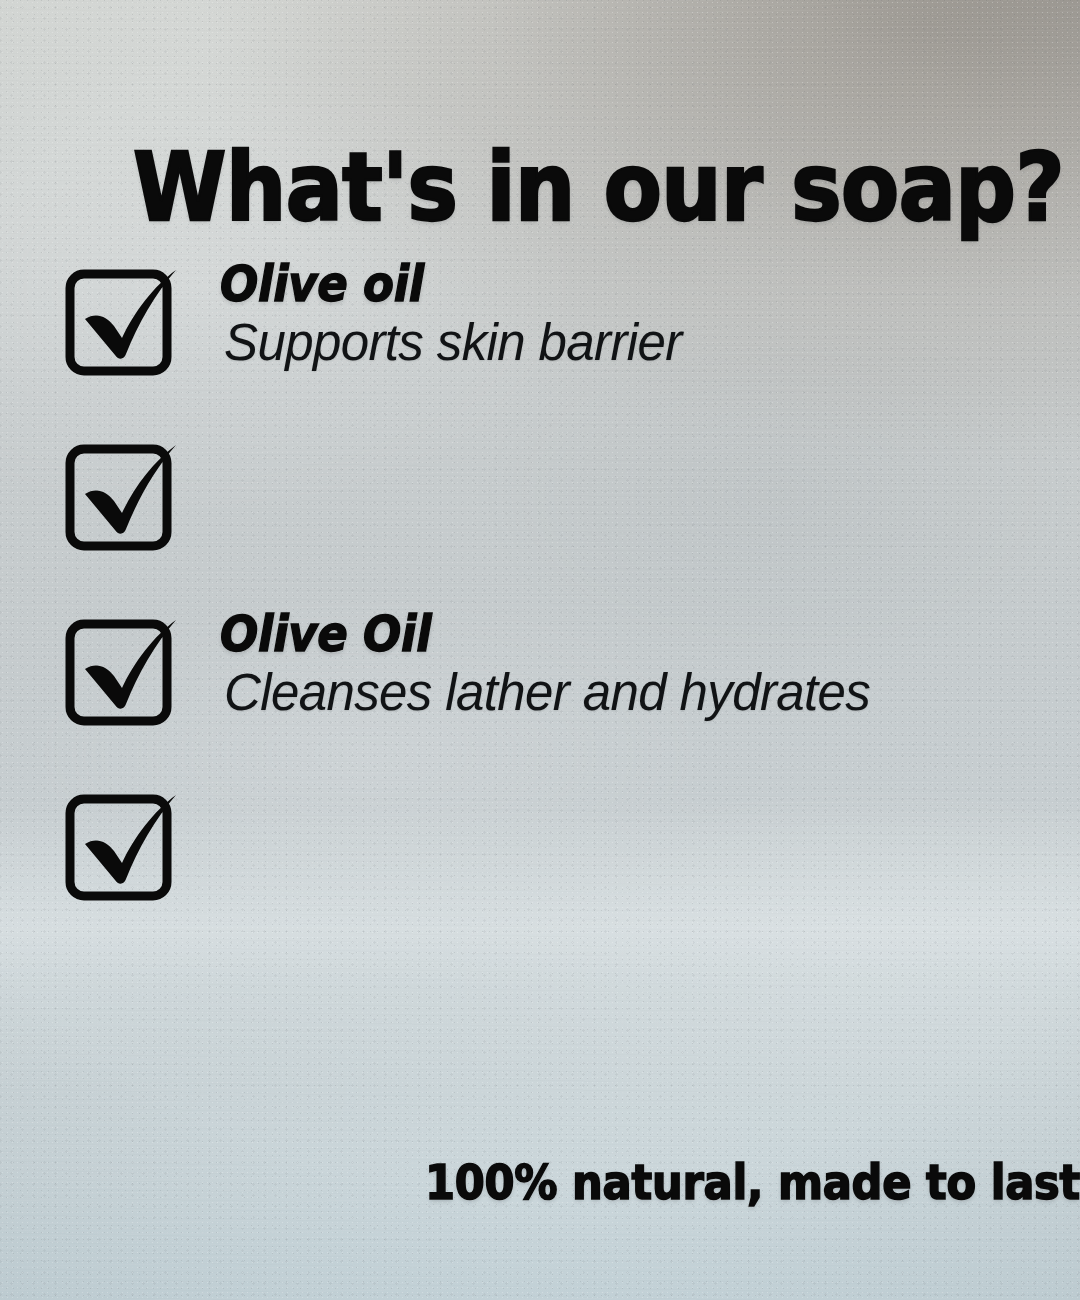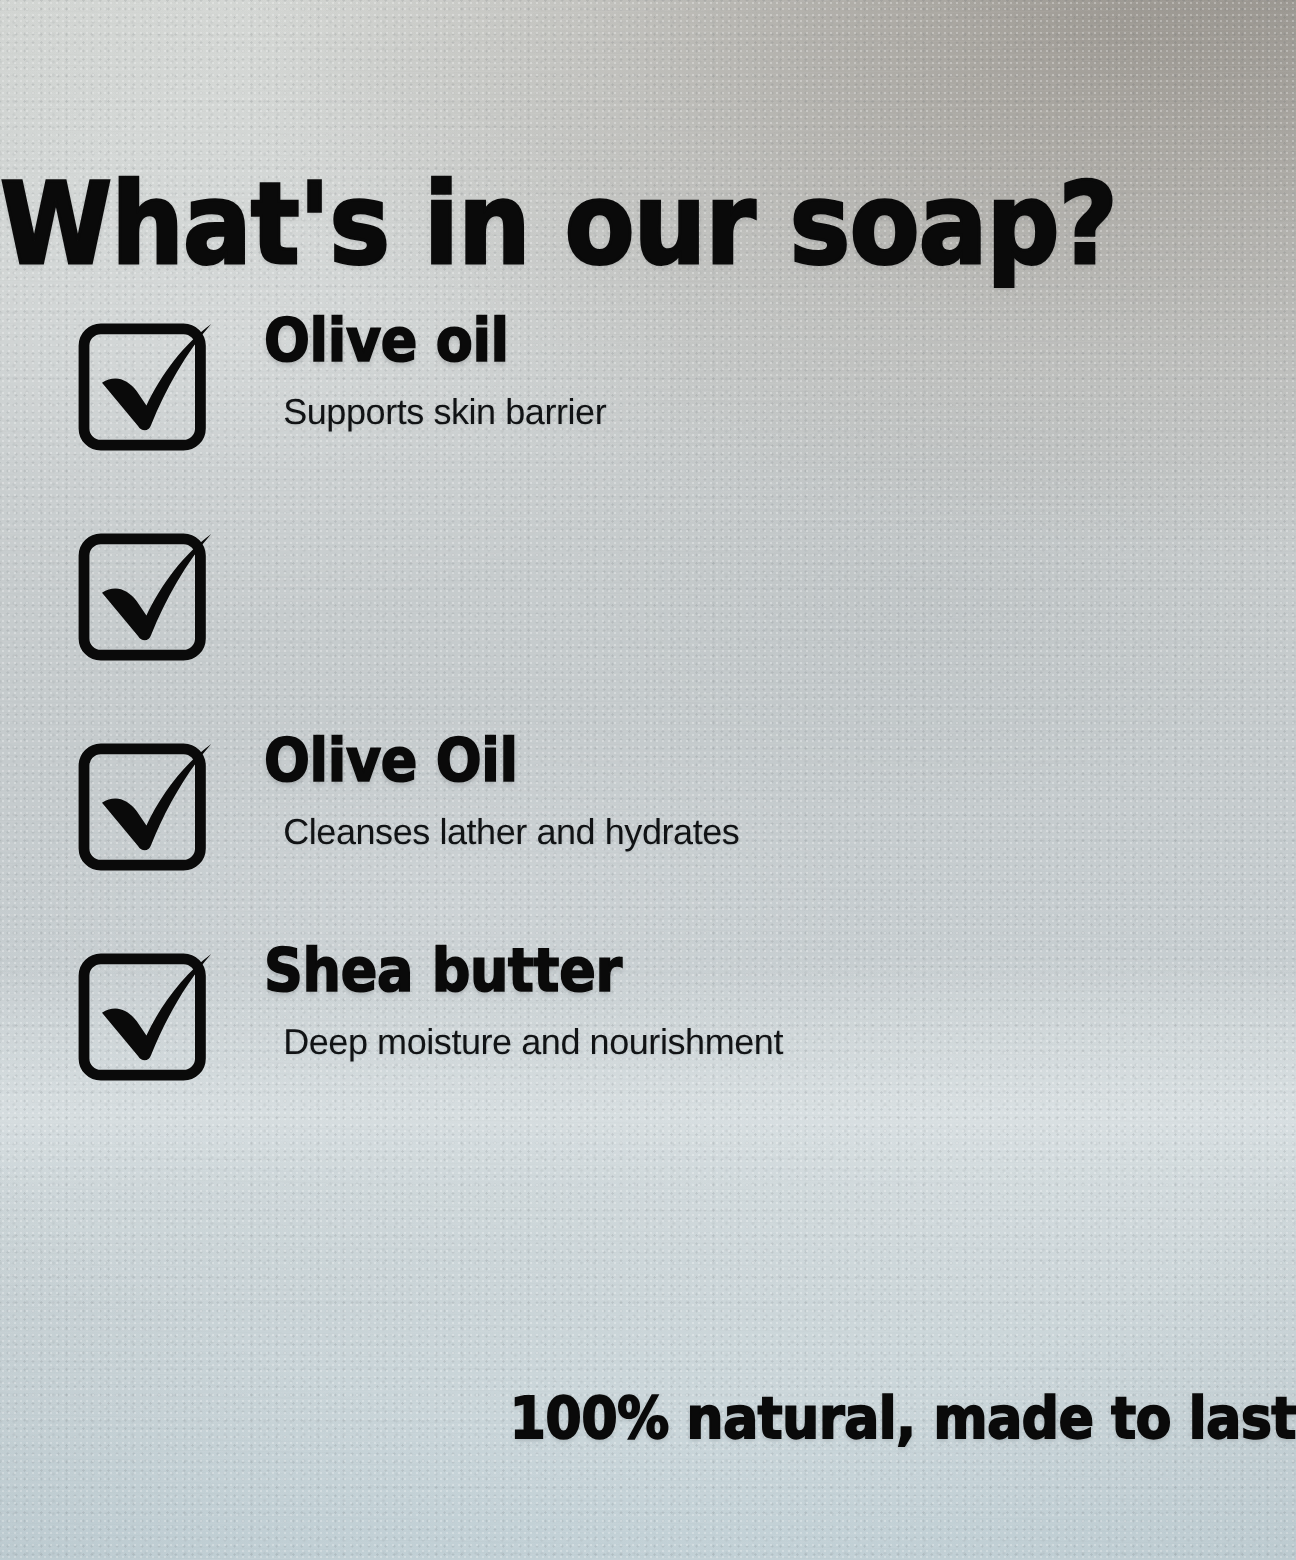--- a/index.html
+++ b/index.html
@@ -132,34 +132,35 @@
     font-weight: 700;
     letter-spacing: -0.005em;
     text-shadow:
       0 1px 0 rgba(255,255,255,0.22),
       0 2px 4px rgba(25,30,34,0.20);
   }
 
   .title {
     position: absolute;
     left: 0;
-    right: 4px;
+    right: 16px;
     top: 78px;
-    text-align: left;
+    text-align: right;
     font-size: 94px;
     line-height: 1;
     -webkit-text-stroke: 2.4px #0a0a0a;
     transform: scaleX(1.0);
   }
 
   .list {
     position: absolute;
     left: 0;
     top: 252px;
     width: 1044px;
+    font-style: italic;
   }
   .row {
     position: relative;
     height: 175px;
   }
 
   .checkbox {
     position: absolute;
     left: 62px;
     top: 10px;
@@ -178,25 +179,25 @@
   .row-title {
     font-size: 50px;
     line-height: 1.06;
     -webkit-text-stroke: 1.3px #0a0a0a;
     margin: 0 0 2px 0;
     white-space: nowrap;
   }
   .row-desc {
     font-family: "Liberation Sans", sans-serif;
     font-weight: 400;
-    font-size: 30px;
+    font-size: 51px;
     line-height: 1.1;
     letter-spacing: -0.012em;
     color: #111315;
-    margin: 16px;
+    margin: 4px;
     white-space: nowrap;
     text-shadow: 0 1px 2px rgba(25,30,34,0.12);
   }
 
   .tagline {
     position: absolute;
     left: 0;
     right: 0;
     top: 1158px;
     text-align: right;
@@ -265,24 +266,20 @@
       </div>
 
       <div class="row">
         <span class="checkbox">
           <svg viewBox="0 0 120 120" aria-hidden="true">
             <rect x="8" y="12" width="97" height="97" rx="14" ry="14" fill="none" stroke="#0a0a0a" stroke-width="9"></rect>
             <path d="M23 57 C34 50 44 54 52 64 L60 76 C72 50 92 24 114 8
                      C93 32 76 62 64 92 C62 98 56 98 53 93 Z" fill="#0a0a0a"></path>
           </svg>
         </span>
-        <div class="row-text">
-          <div class="display row-title">Shea butter</div>
-          <div class="row-desc">Deep moisture and nourishment</div>
-        </div>
       </div>
 
 
     </div>
 
     <div class="display tagline">100% natural, made to last</div>
 
   </div>
 </div>
 

